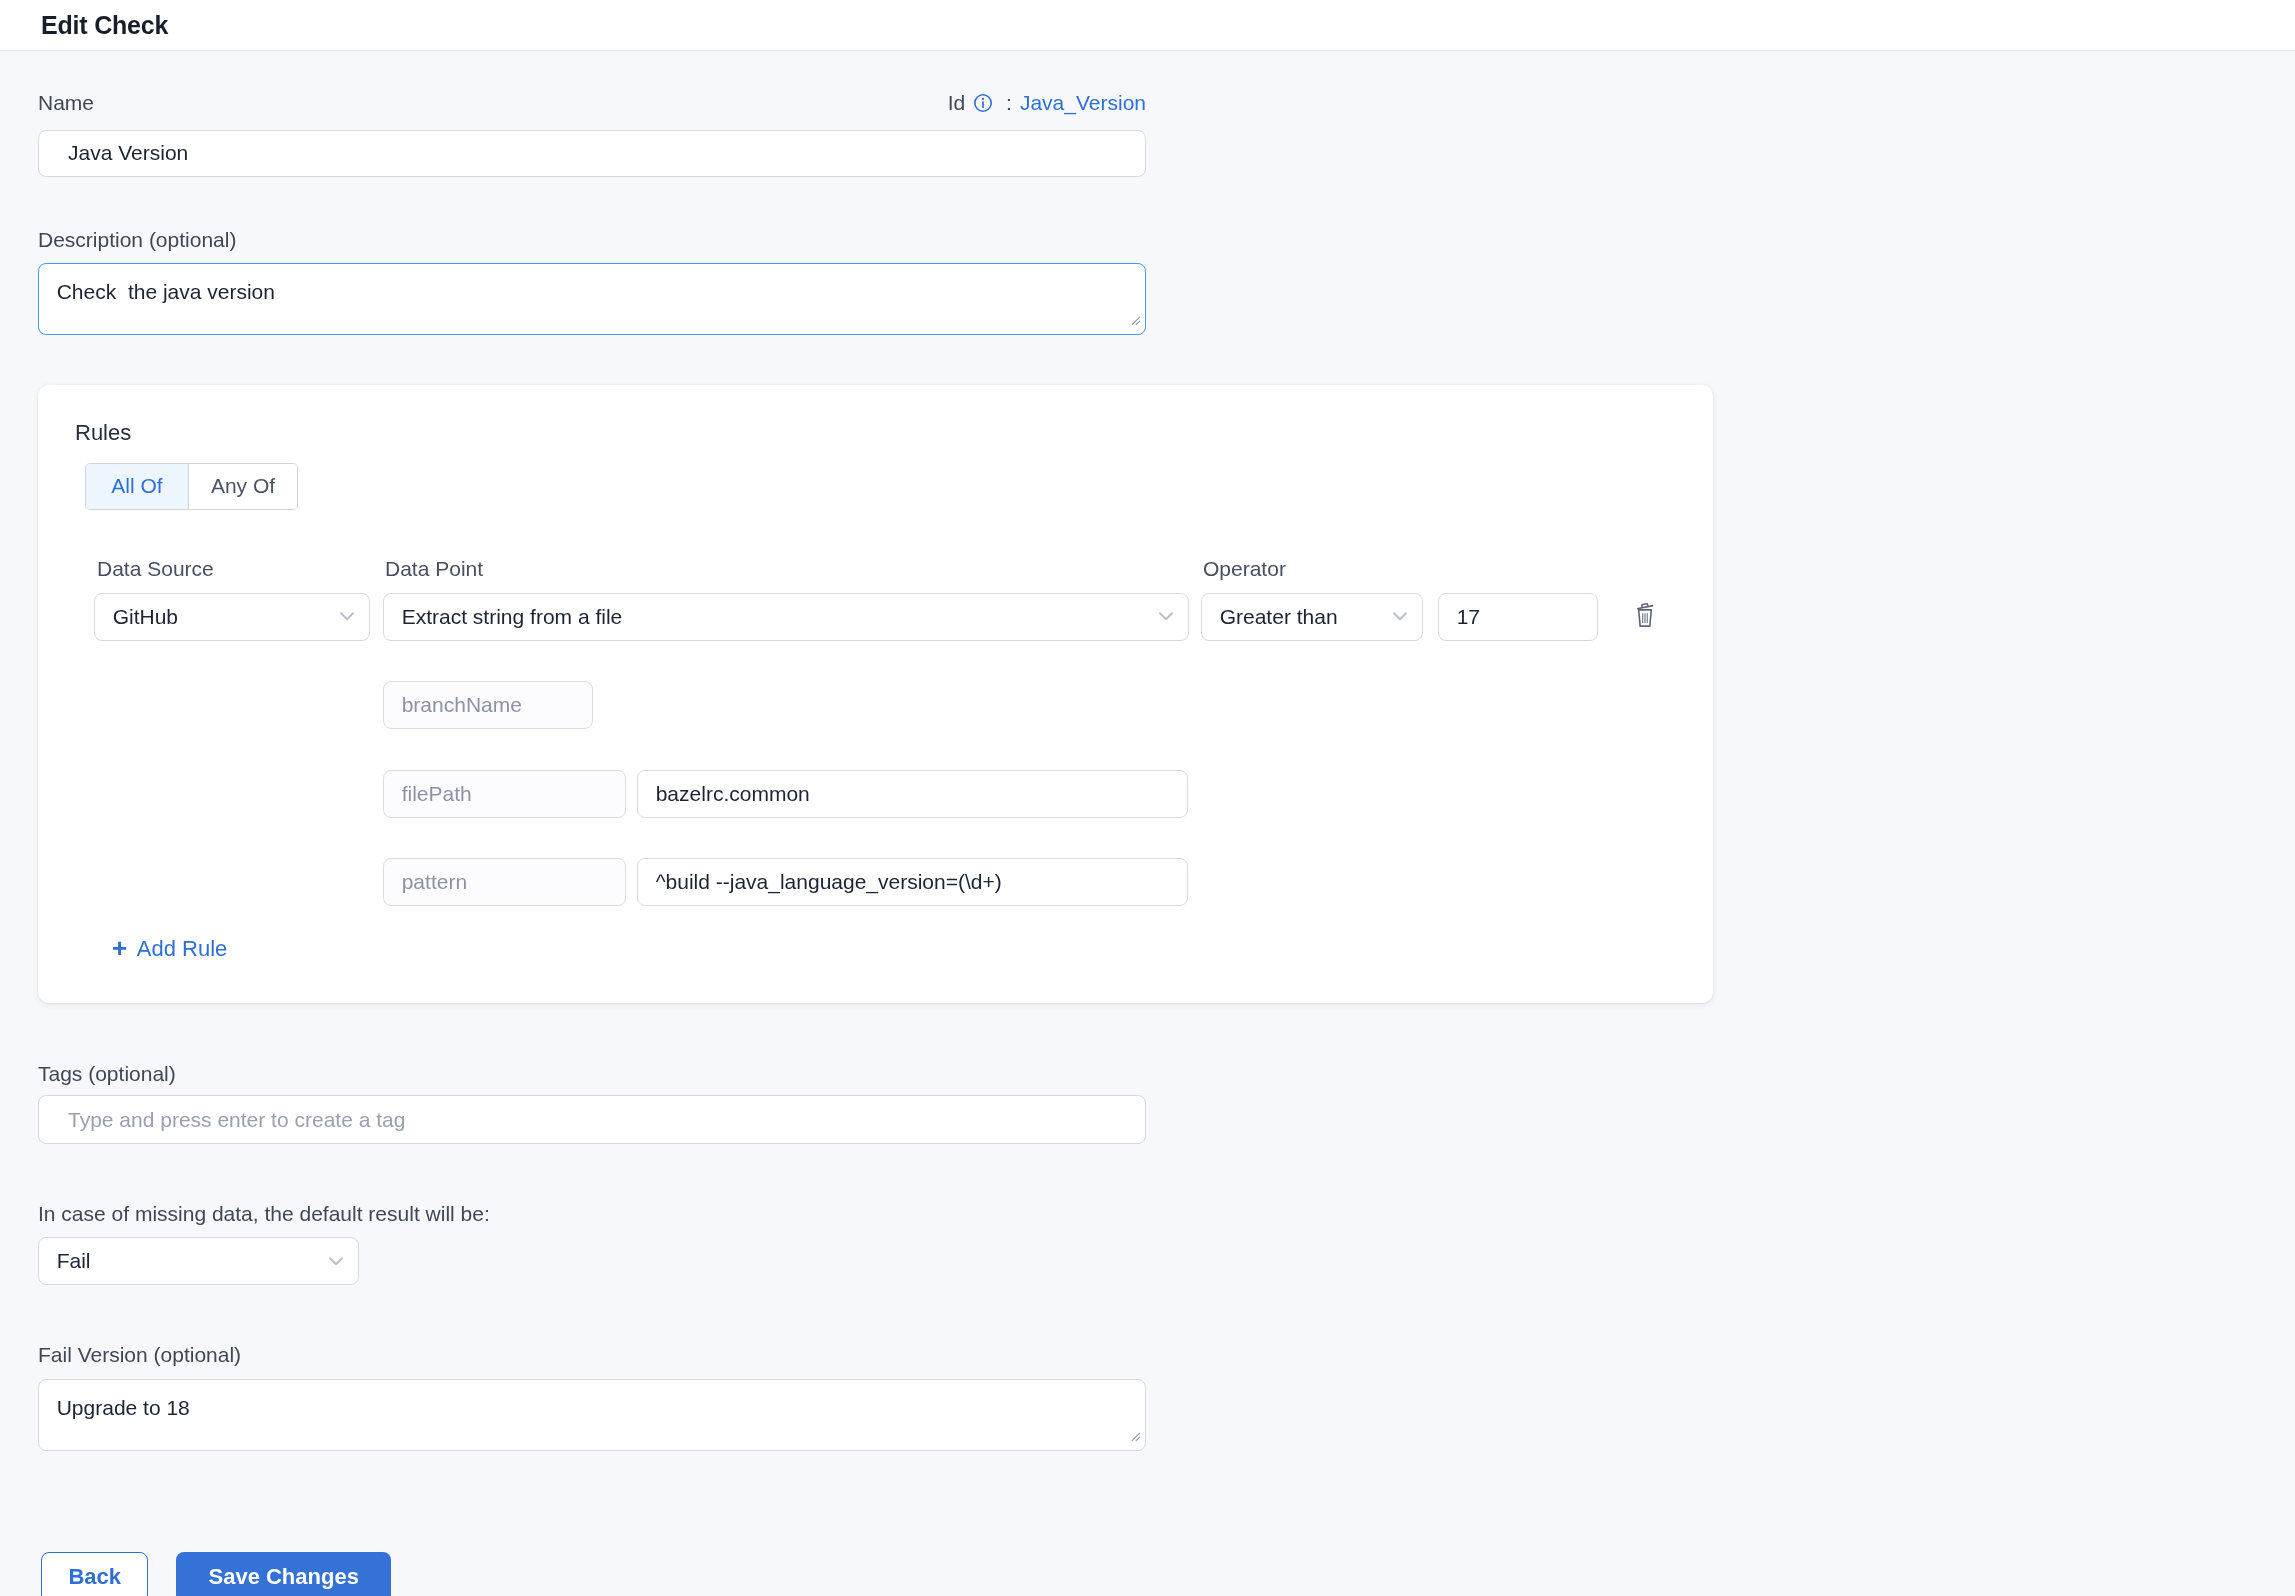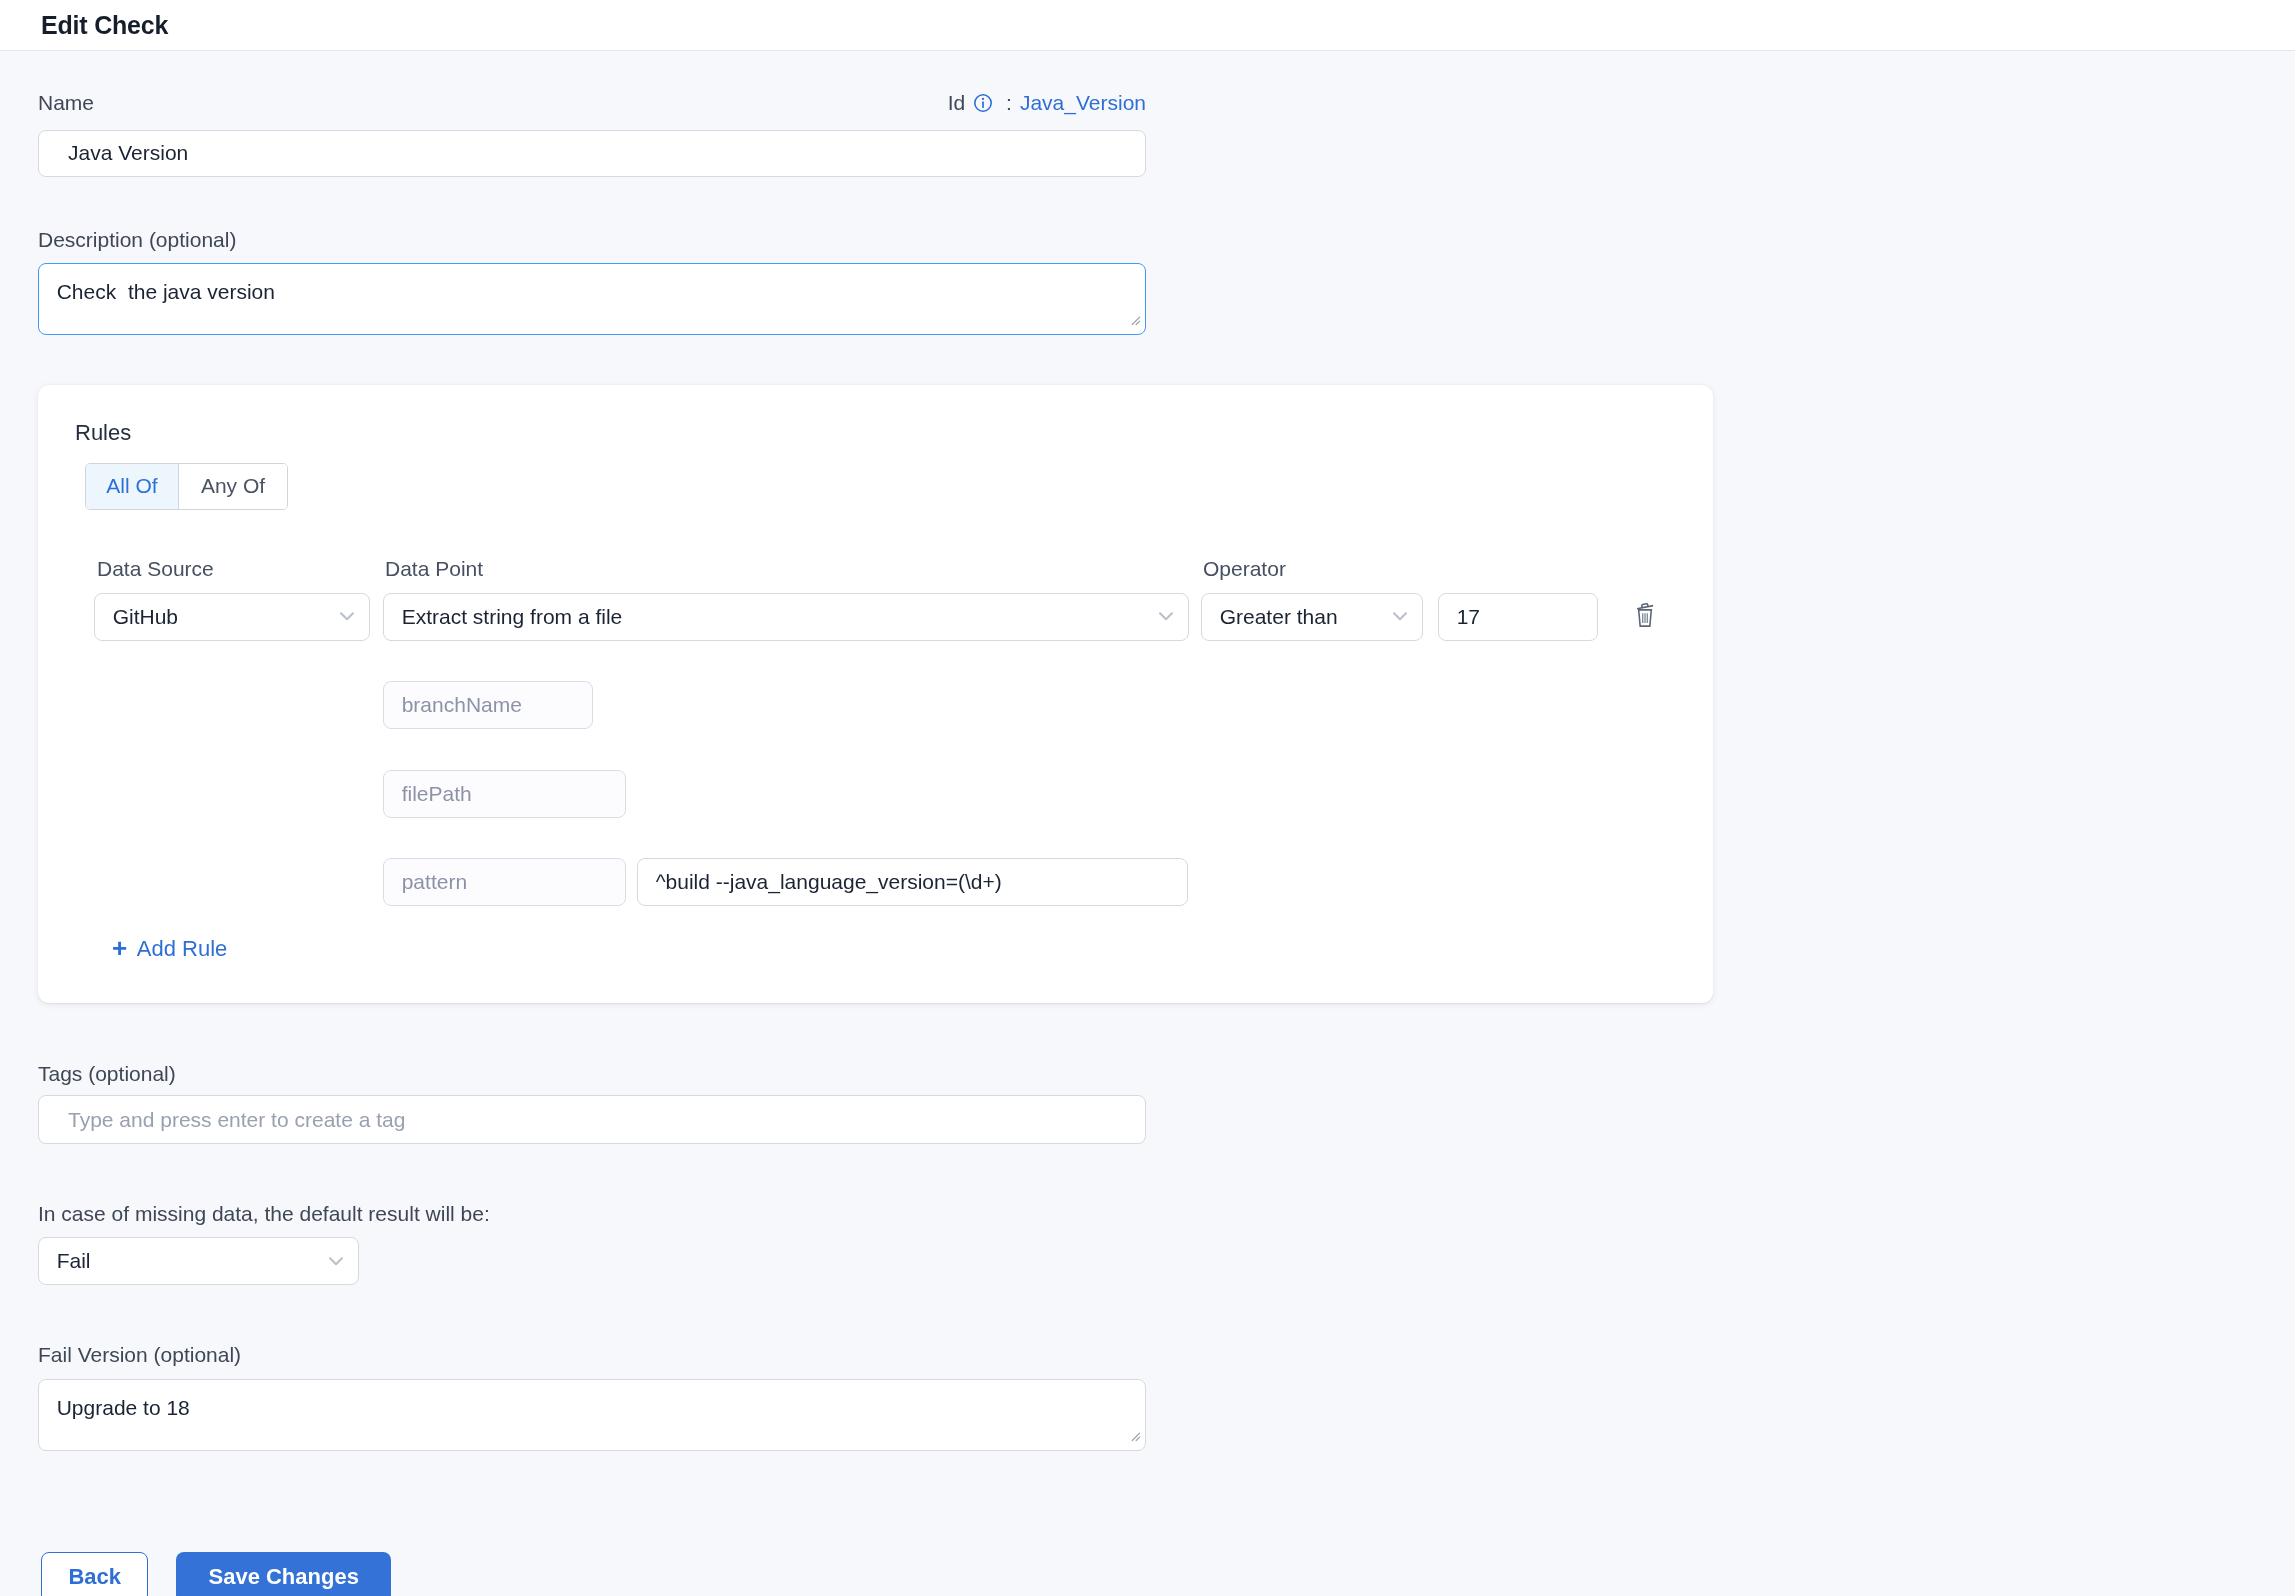--- a/index.html
+++ b/index.html
@@ -139,21 +139,21 @@
       <svg width="14.5" height="14.5" viewBox="0 0 18 18">
           <path d="M16 6 L6 16 M16 11 L11 16" stroke="#8f98a8" stroke-width="1.4" fill="none"></path>
         </svg>
     </span>
   </div>
 
   <div class="card">
     <div class="abs rules-title" style="left:37px; top:35px;">Rules</div>
 
     <div class="abs segmented" style="left:47px; top:78px;">
-      <div class="seg-btn selected" style="width:92px;text-align:right;">All Of</div>
+      <div class="seg-btn selected" style="width:102px;text-align:right;">All Of</div>
       <div class="seg-btn" style="width:109px;">Any Of</div>
     </div>
 
     <div class="abs col-label" style="left:59px; top:172px;">Data Source</div>
     <div class="abs col-label" style="left:347px; top:172px;">Data Point</div>
     <div class="abs col-label" style="left:1165px; top:172px;">Operator</div>
 
     <div class="abs select" style="left:56px; top:208px; width:276px;">
       <span>GitHub</span>
       <span style="line-height:0;">
@@ -200,20 +200,23 @@
               <path d="M10.8 7.6 V5.4 Q10.8 4.3 11.9 4.3 H16.1 Q17.2 4.3 17.2 5.4 V7.6"></path>
             </g>
           </g>
         </svg>
       </span>
     </button>
 
     <div class="abs key-box" style="left:345px; top:296px; width:210px;">branchName</div>
 
     <div class="abs key-box" style="left:345px; top:385px; width:243px;">filePath</div>
+    <div class="abs" style="left:599px; top:385px; width:551px;">
+      <input class="small-input" type="text" value="bazelrc.common" style="">
+    </div>
 
     <div class="abs key-box" style="left:345px; top:473px; width:243px;">pattern</div>
     <div class="abs" style="left:599px; top:473px; width:551px;">
       <input class="small-input" type="text" value="^build --java_language_version=(\d+)" style="">
     </div>
 
     <div class="abs add-rule" style="left:74px; top:551px;">
       <span class="plus">+</span>
       <span>Add Rule</span>
     </div>

